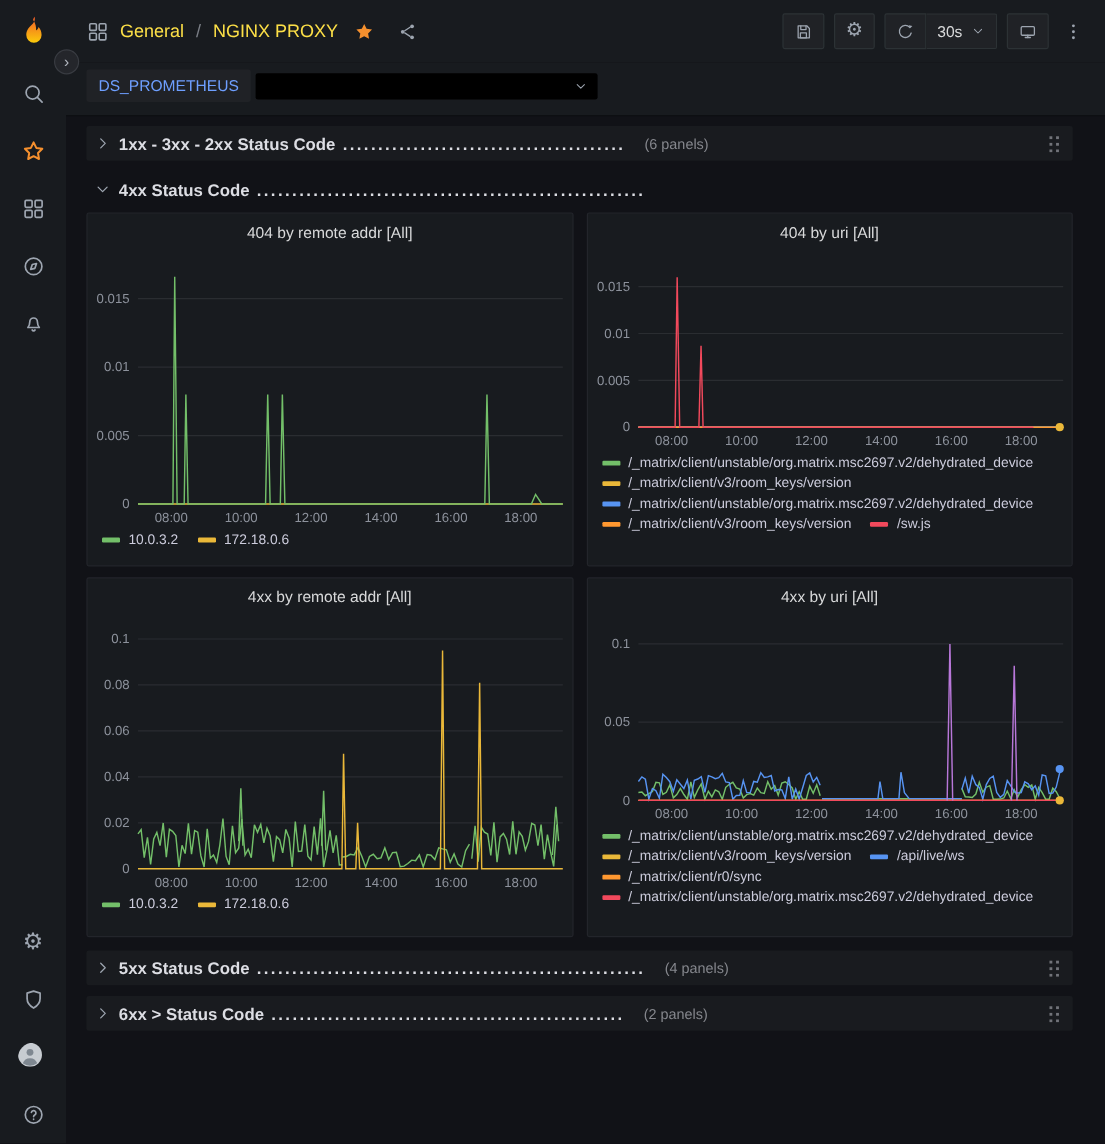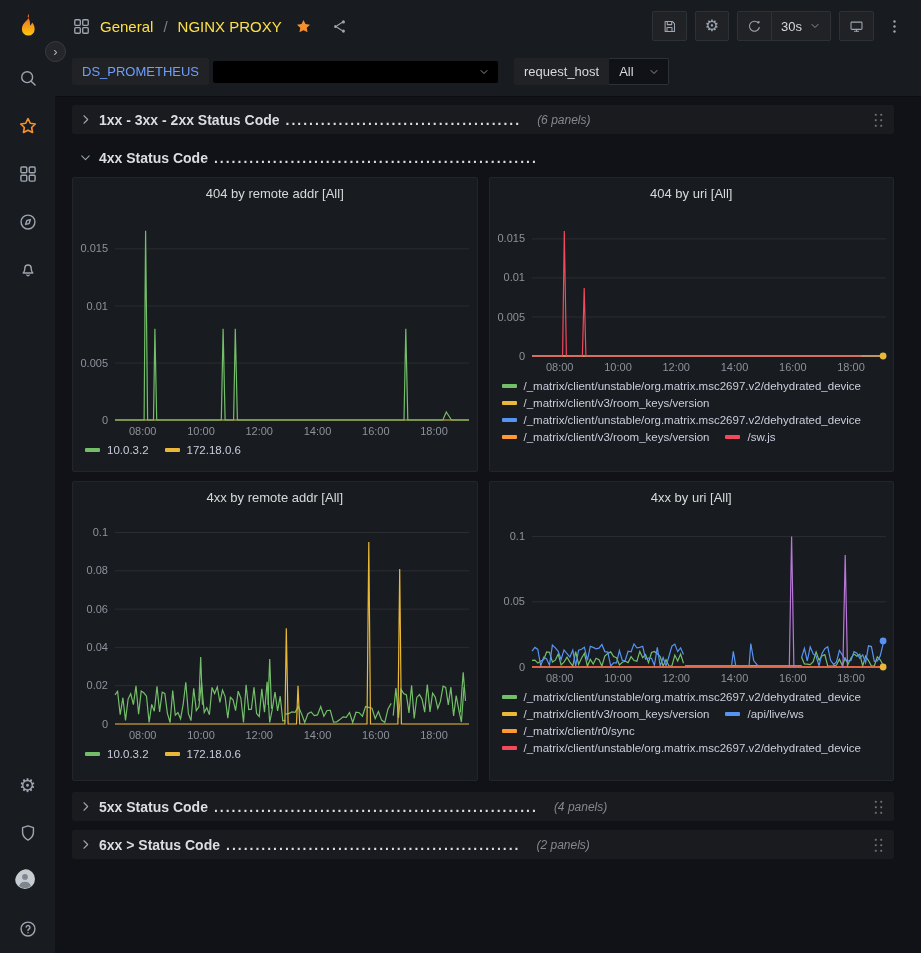--- a/index.html
+++ b/index.html
@@ -64,21 +64,21 @@
   
   .content{flex:1;overflow:hidden;padding:8px 27px 0 17px;background:#111217}
 
   .dash-row{display:flex;align-items:center;height:29px;margin-bottom:9px;padding:0 10px 0 6px;border-radius:2px}
   .dash-row.collapsed{background:#191b1f}
   .dash-row.expanded{background:transparent;margin-top:4px;margin-bottom:5px}
   .row-main{display:flex;align-items:center;cursor:pointer;min-width:0}
   .row-chev{width:15px;height:15px;margin-right:6px;flex:none}
   .row-title{font-size:14px;font-weight:700;color:#dcdde3;white-space:nowrap}
   .row-leader{font-size:14px;font-weight:700;color:#dcdde3;letter-spacing:2px;margin-left:6px;white-space:nowrap}
-  .row-count{font-size:12px;font-style:italic;color:#85878d;margin-left:16px;white-space:nowrap}
+  .row-count{font-size:12px;color:#85878d;margin-left:16px;white-space:nowrap}
   .drag-handle{margin-left:auto;width:11px;height:15px;cursor:grab;opacity:.75;
      background-image:radial-gradient(circle,#8e9097 1.2px,transparent 1.4px);background-size:5.5px 5.5px}
 
   .panels{display:grid;grid-template-columns:1fr 1fr;grid-template-rows:295px 300px;gap:9px 11px;margin:2px 0 11px}
   .panel{background:#181b1f;border:1px solid #23252b;border-radius:2px;display:flex;flex-direction:column;overflow:hidden}
   .panel-title{height:30px;display:flex;align-items:center;justify-content:center;font-size:13px;font-weight:500;color:#d8d9da;cursor:pointer;flex:none}
   .plot{width:100%;flex:none}
   svg.chart text{fill:#8d929c;font-size:11px;font-family:"Liberation Sans","DejaVu Sans",sans-serif}
   .legend{display:flex;flex-wrap:wrap;column-gap:16px;row-gap:5px;padding:4px 10px 6px 12px;overflow:hidden;align-content:flex-start}
   .legend .li{display:inline-flex;align-items:center;gap:7px;font-size:11.5px;color:#ccccdc;white-space:nowrap;cursor:pointer}
@@ -237,29 +237,20 @@
     </header>
 
     <div class="submenu">
       <div class="var-group">
         <span class="var-label ds">DS_PROMETHEUS</span>
       </div>
       <div class="var-value redacted" style="margin-left:-12px">
         <svg viewBox="0 0 24 24" class="istroke chev">
           <polyline points="6,9 12,15 18,9"></polyline>
         </svg>
-      </div>
-      <div class="var-group">
-        <span class="var-label">request_host</span>
-        <span class="var-value">
-          <span>All</span>
-          <svg viewBox="0 0 24 24" class="istroke chev">
-            <polyline points="6,9 12,15 18,9"></polyline>
-          </svg>
-        </span>
       </div>
     </div>
 
     <div class="content">
 
       <div class="dash-row collapsed">
         <div class="row-main">
           <svg viewBox="0 0 24 24" class="istroke row-chev">
             <polyline points="9.5,6 15.5,12 9.5,18"></polyline>
           </svg>

